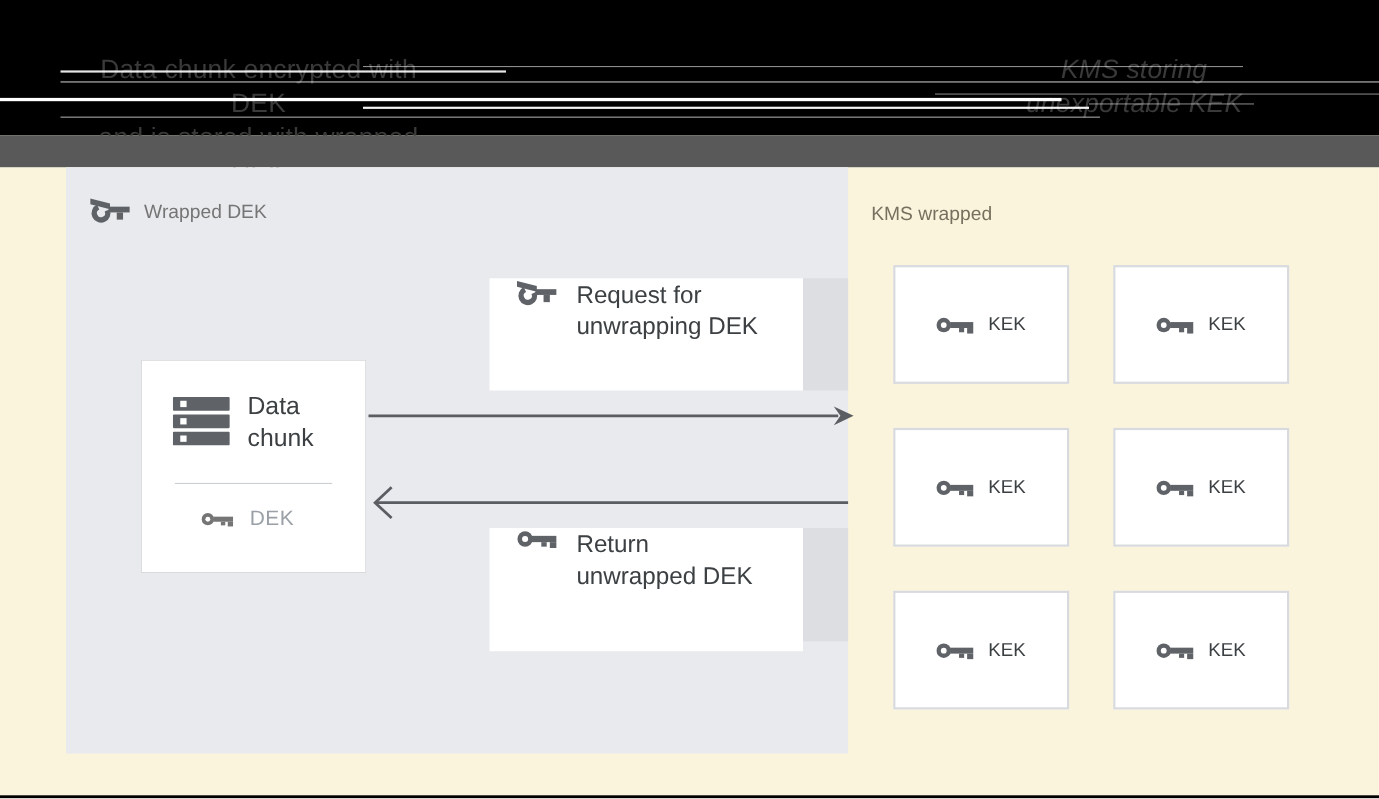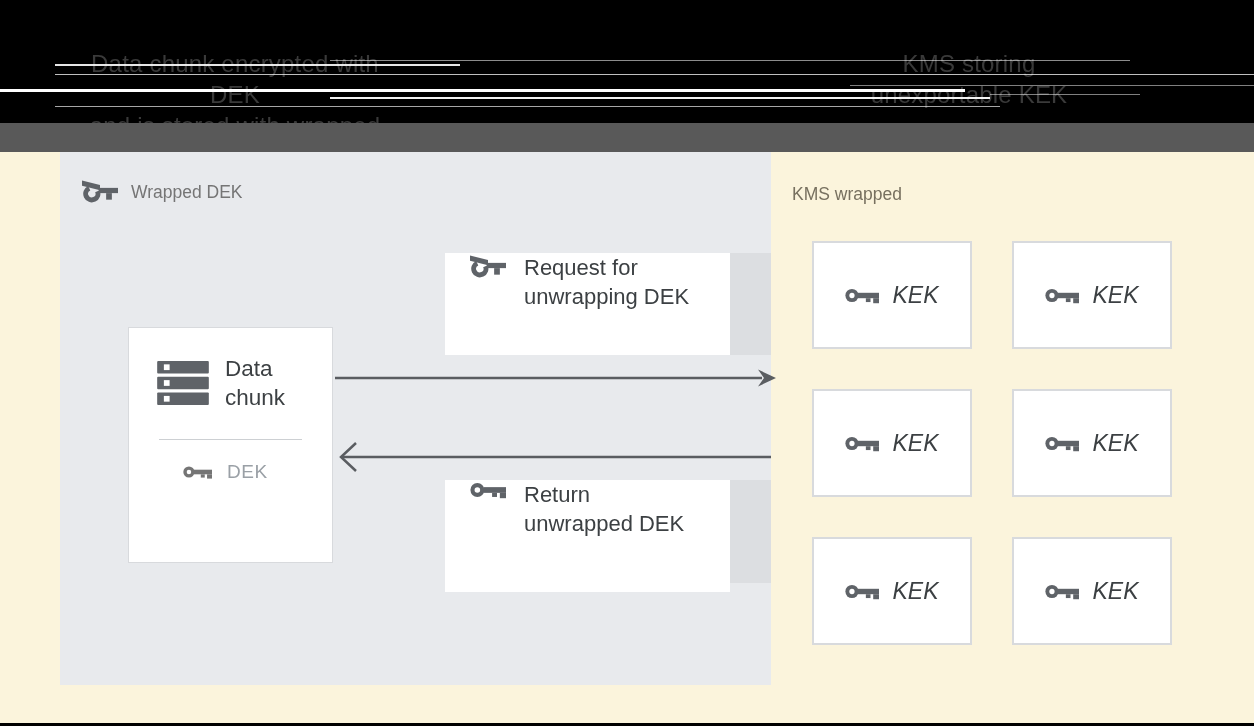--- a/index.html
+++ b/index.html
@@ -8,28 +8,28 @@
     background:var(--page_bg,#FBF4DC);
     font-family:"Liberation Sans",sans-serif;
     -webkit-font-smoothing:antialiased;
   }
   
   .header-black{position:absolute;left:0;top:0;width:1254px;height:123px;background:var(--header_bg,#000);}
   .header-band{position:absolute;left:0;top:123px;width:1254px;height:29px;background:var(--band_bg,#595959);}
   .caption{position:absolute;top:48px;width:340px;text-align:center;font-size:24px;line-height:31px;
            color:var(--caption_text,#3A3A3A);letter-spacing:.2px;}
   .caption.left{left:65px;}
-  .caption.right{left:799px;}
+  .caption.right{left:861px;font-style:italic;}
   .glitch{position:absolute;background:#fff;pointer-events:none;}
   
   .dek-panel{position:absolute;left:60px;top:152px;width:711px;height:533px;background:var(--panel_bg,#E8EAED);}
   .panel-header{position:absolute;left:22px;top:26px;display:flex;align-items:flex-end;gap:13px;color:var(--icon_gray,#5F6368);}
   .panel-title{font-size:17.5px;color:var(--text_gray,#757575);}
   .icon svg{display:block;}
-  .data-chunk-box{position:absolute;left:68px;top:175px;width:205px;height:236px;background:var(--box_bg,#fff);
+  .data-chunk-box{position:absolute;left:68px;top:175px;width:205px;height:194px;background:var(--box_bg,#fff);
                   border:1px solid var(--box_border,#D8DADD);box-sizing:border-box;}
   .dc-top{position:absolute;left:28px;top:26px;display:flex;align-items:center;gap:16px;color:var(--icon_gray,#5F6368);}
   .dc-label{width:92px;font-size:22.5px;line-height:29px;color:var(--text_dark,#3C4043);}
   .dc-divider{position:absolute;left:30px;right:30px;top:111px;height:1px;background:var(--divider,#CDD0D3);}
   .dc-bottom{position:absolute;left:54px;top:133px;display:flex;align-items:center;gap:15px;color:var(--text_gray,#757575);}
   .dek-label{font-size:19px;color:var(--text_light,#9AA0A6);letter-spacing:.5px;}
   .shadow-strip{position:absolute;width:41px;background:var(--shadow_strip,#DCDEE1);}
   .strip-request{left:670px;top:101px;height:102px;}
   .strip-return{left:670px;top:328px;height:103px;}
   .msg-box{position:absolute;left:385px;width:285px;background:var(--box_bg,#fff);
@@ -40,21 +40,21 @@
   
   .arrows{position:absolute;left:0;top:0;width:1254px;height:726px;pointer-events:none;}
   .arrow-line{stroke:var(--arrow_gray,#5A5D61);stroke-width:2.5;fill:none;}
   .arrow-head-solid{fill:var(--arrow_gray,#5A5D61);}
   
   .kms-title{position:absolute;left:792px;top:184px;font-size:17.5px;color:var(--kms_title_text,#77705F);}
   .kek-grid{position:absolute;left:812px;top:241px;display:grid;grid-template-columns:160px 160px;
             grid-auto-rows:108px;column-gap:40px;row-gap:40px;}
   .kek-box{background:var(--box_bg,#fff);border:2px solid var(--box_border,#D8DADD);box-sizing:border-box;
            display:flex;align-items:center;justify-content:center;gap:13px;
-           font-size:23px;color:var(--text_dark,#3C4043);font-style:italic;}
+           font-size:17px;color:var(--text_dark,#3C4043);}
   .kek-box .icon{color:var(--icon_gray,#5F6368);}
   .bottom-line{position:absolute;left:0;top:723px;width:1254px;height:3px;background:var(--bottom_line,#000);}
 </style>
 </head>
 <body>
 
 <div class="canvas">
 
   <div class="header-black">
     <div class="caption left">

